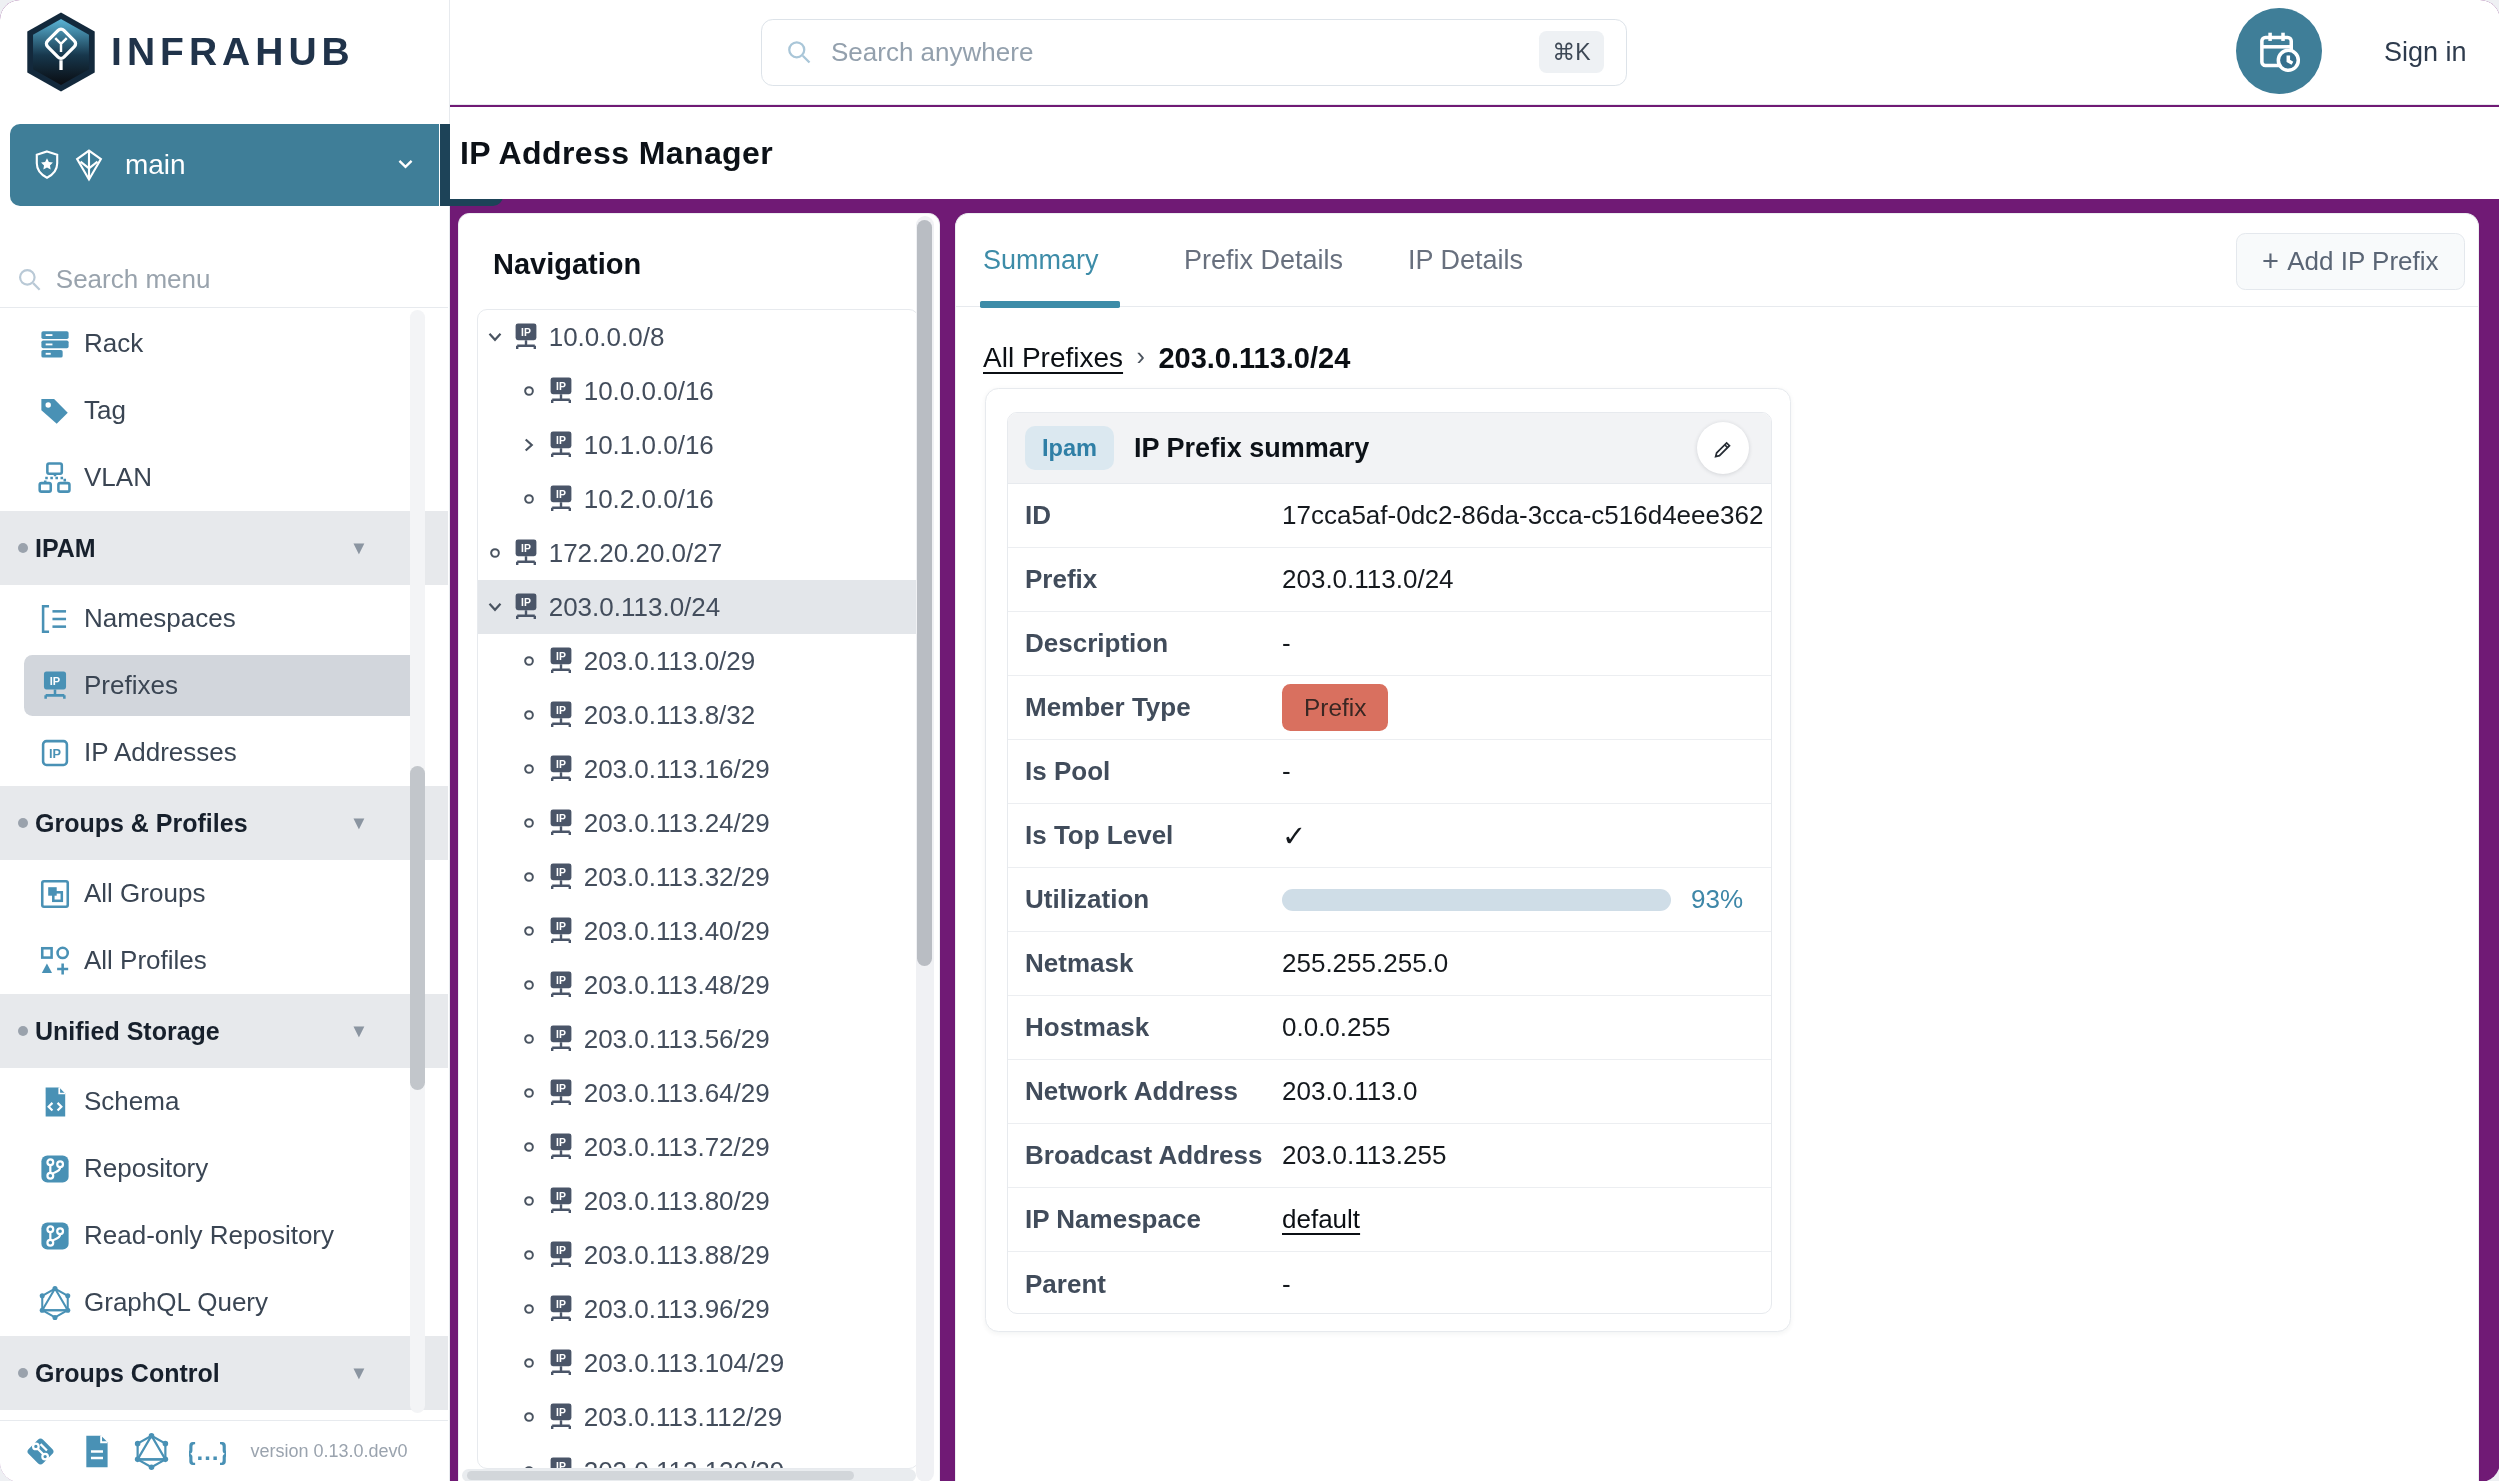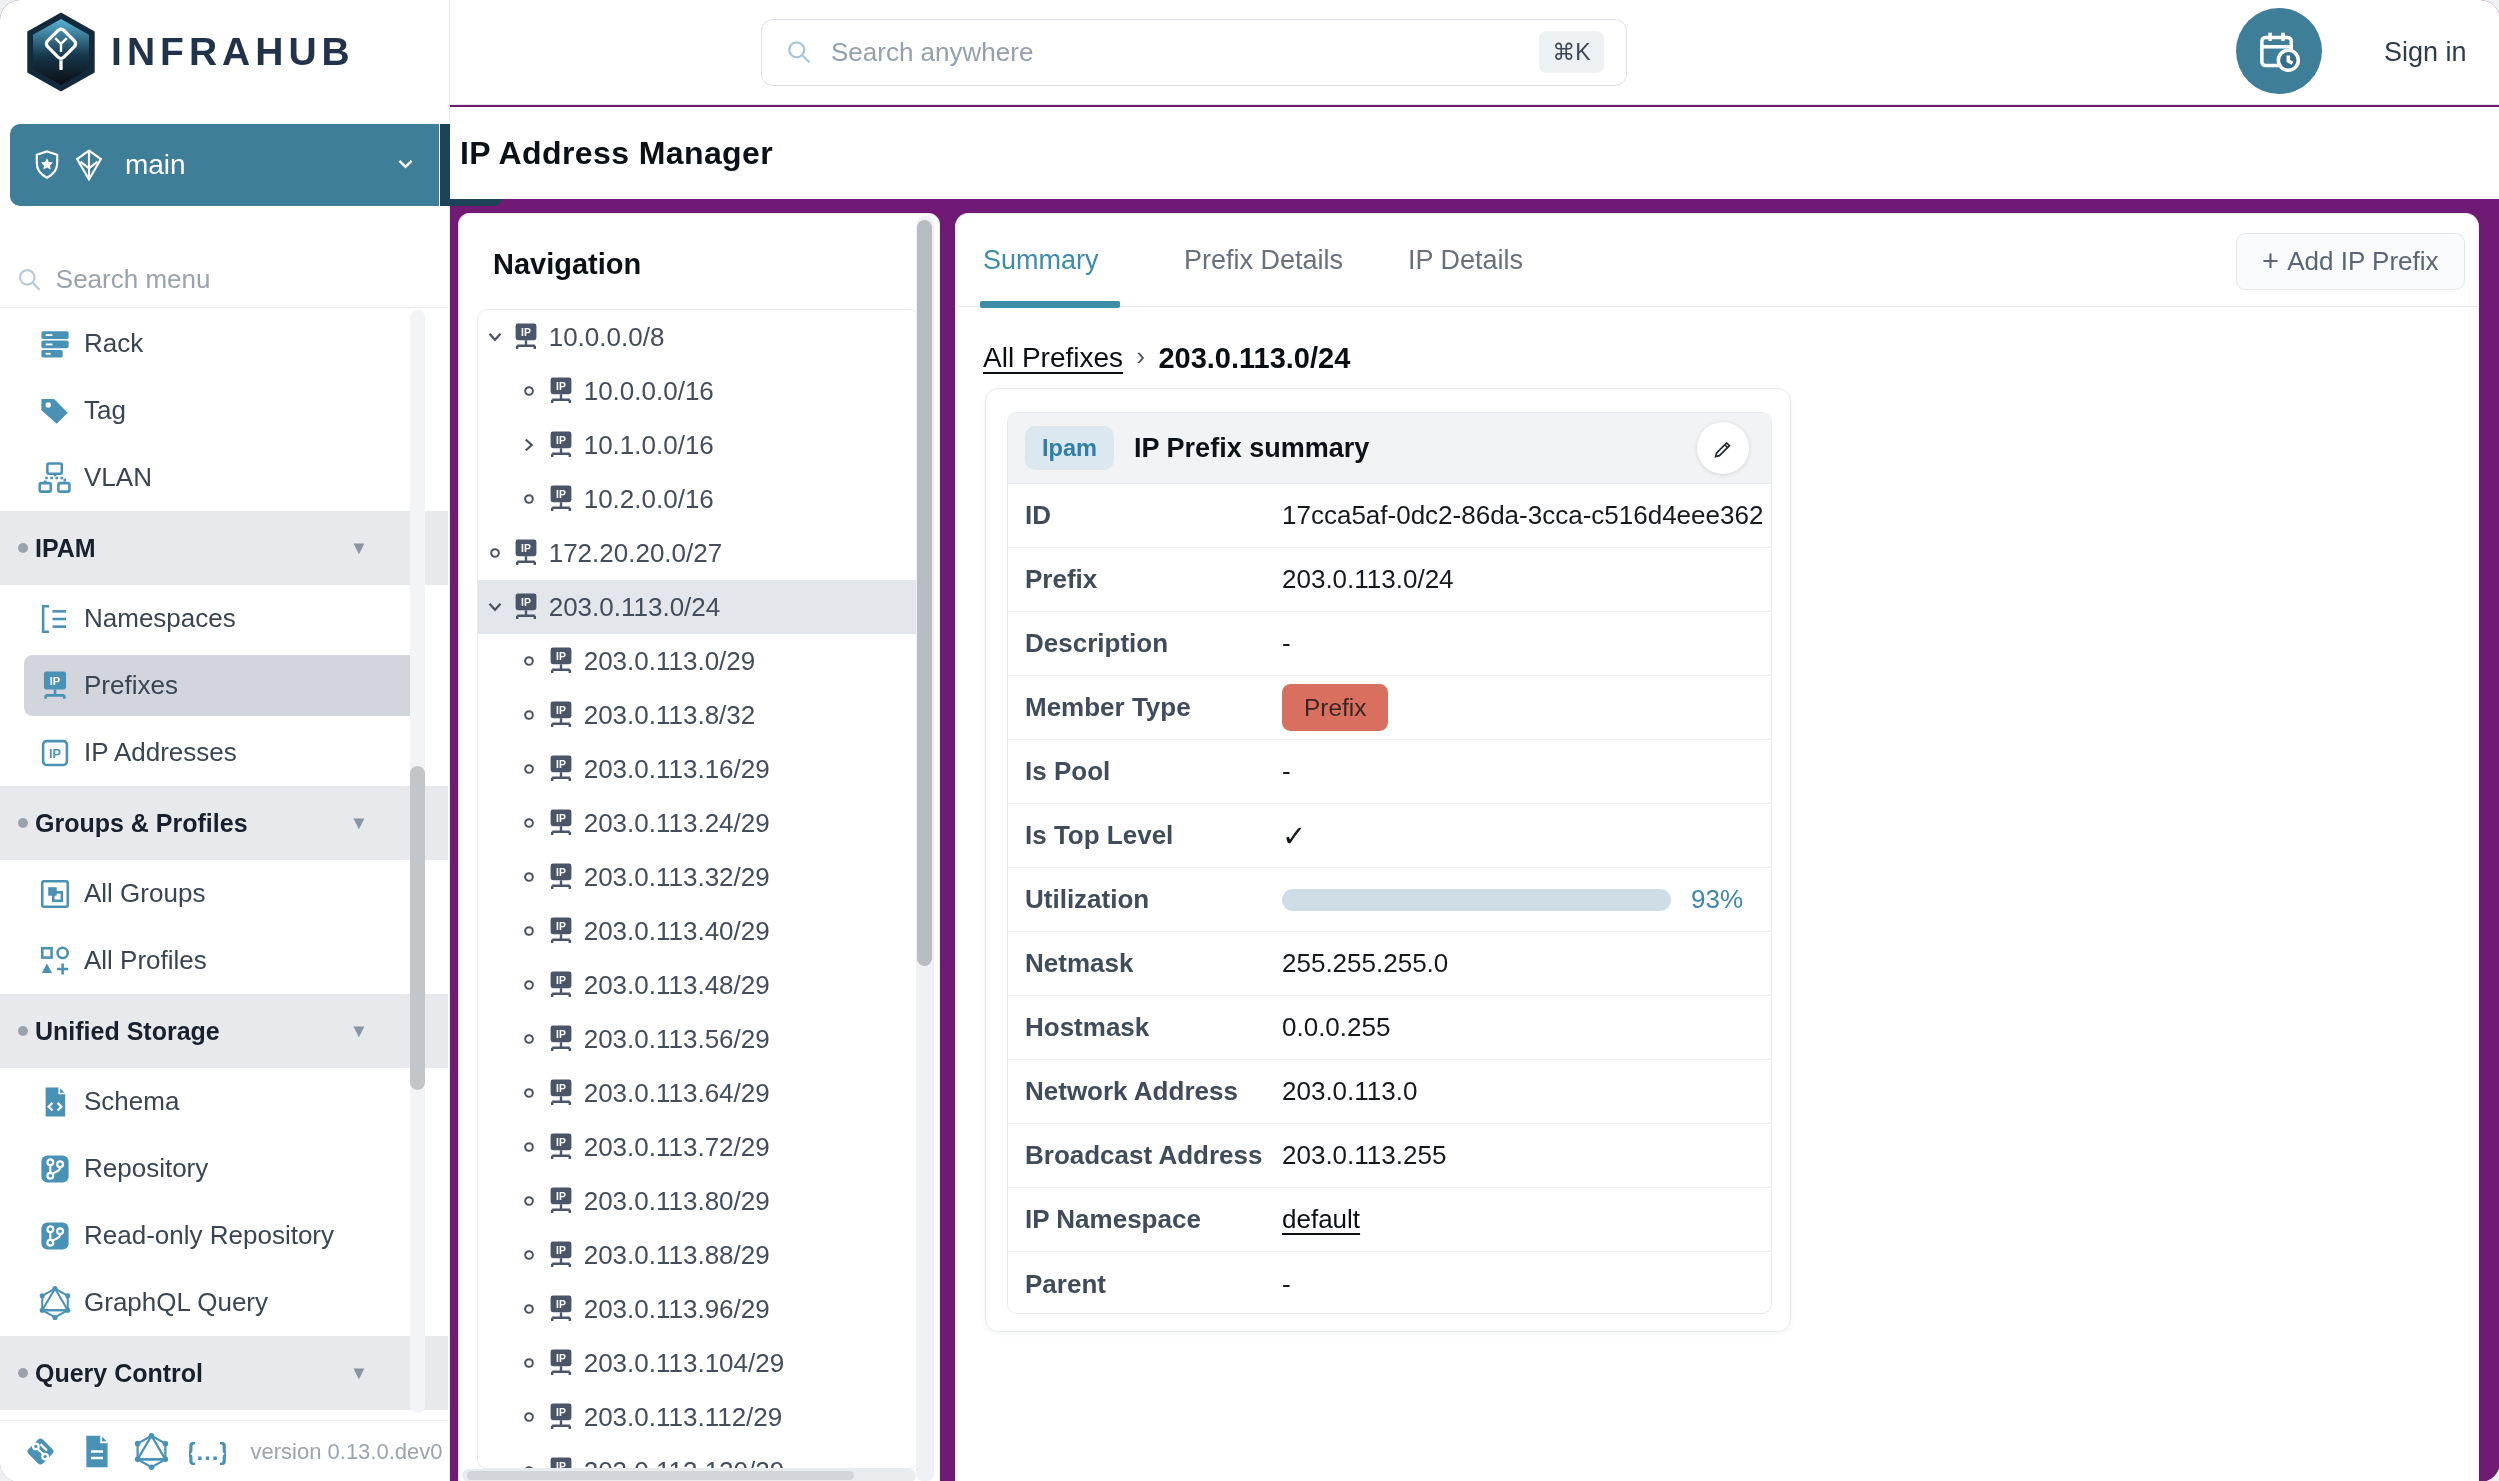--- a/index.html
+++ b/index.html
@@ -49,21 +49,21 @@
   .s-section { height:74px; background:#e7e9ec; }
   .s-section .dot { position:absolute; left:17.7px; width:10px; height:10px; border-radius:50%; background:#9aa2ac; }
   .s-section .s-label { position:absolute; left:35px; font-size:25px; font-weight:700; color:#17202c; }
   .s-section .tri { position:absolute; right:80px; font-size:18.5px; color:#8b95a1; }
   .side-scroll-track { position:absolute; right:24.4px; top:310px; width:15px; height:1103px; background:#f3f4f6; border-radius:7.6px; }
   .side-scroll-thumb { position:absolute; left:0; top:456px; width:15px; height:324px; background:#c2c6cb; border-radius:7.6px; }
   .side-footer { position:absolute; left:0; bottom:0; width:448px; height:62px; border-top:1.7px solid #e7eaee; background:#fff; display:flex; align-items:center; }
   .side-footer .f-ic { width:37px; height:37px; margin-left:18.5px; color:var(--icon-teal,#4991b5); }
   .side-footer .f-ic:first-child { margin-left:22px; }
   .side-footer .f-ic svg { width:100%; height:100%; }
-  .version { margin-left:25px; font-size:22px; color:#9aa3ae; }
+  .version { margin-left:25px; font-size:18px; color:#9aa3ae; }
 
   
   .navpanel { position:absolute; left:458px; top:213px; width:482px; height:1269px; background:#fff; border:1.7px solid #eceef1; border-bottom:none; border-radius:11.8px 11.8px 0 0; }
   .nav-title { position:absolute; left:34px; top:34px; font-size:29px; font-weight:700; color:#0c1118; }
   .tree-card { position:absolute; left:17.7px; top:95px; width:442px; height:1160px; border:1.7px solid #e7eaee; border-radius:10px; background:#fff; overflow:hidden; }
   .t-row { position:relative; height:54px; }
   .t-row.sel { background:#e3e6ea; }
   .t-mark { position:absolute; top:50%; transform:translateY(-50%); width:22px; height:22px; color:#4a5461; }
   .t-mark svg { width:100%; height:100%; }
   .t-ic { position:absolute; top:50%; transform:translateY(-50%); width:32px; height:32px; color:#4a5568; }
@@ -293,21 +293,21 @@
                 <circle cx="35" cy="28.5" r="3"></circle>
                 <circle cx="20" cy="37" r="3"></circle>
                 <circle cx="5" cy="28.5" r="3"></circle>
                 <circle cx="5" cy="11.5" r="3"></circle>
               </g>
             </svg></span>
           <span class="s-label">GraphQL Query</span>
         </div>
         <div class="s-row s-section">
           <span class="dot"></span>
-          <span class="s-label">Query Control</span>
+          <span class="s-label">Groups Control</span>
           <span class="tri">▼</span>
         </div>
       </div>
 
     <div class="side-scroll-track">
       <div class="side-scroll-thumb"></div>
     </div>
 
     <div class="side-footer">
       <span class="f-ic" id="f-ic-0"><svg viewBox="0 0 40 40">

